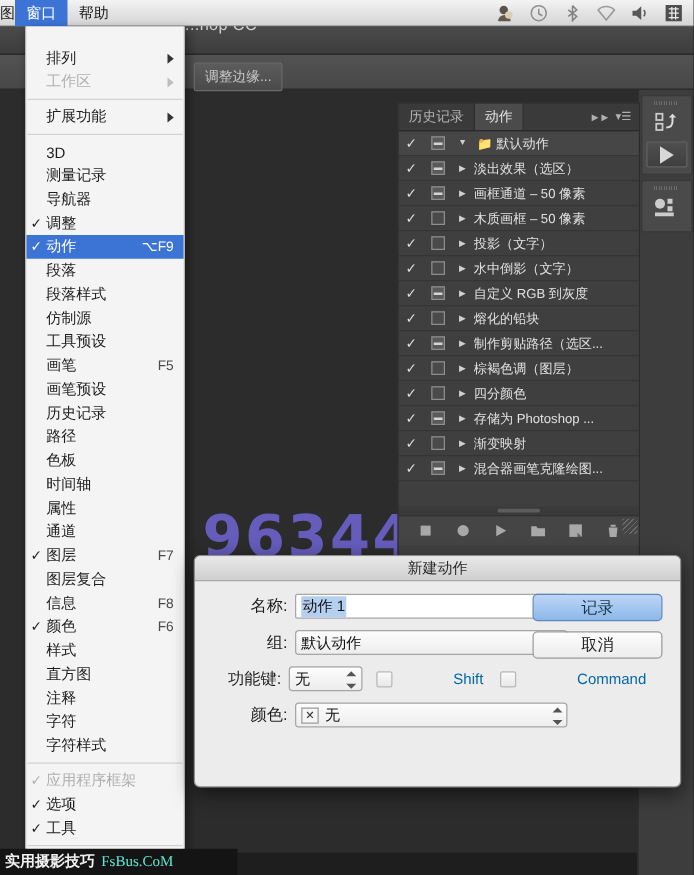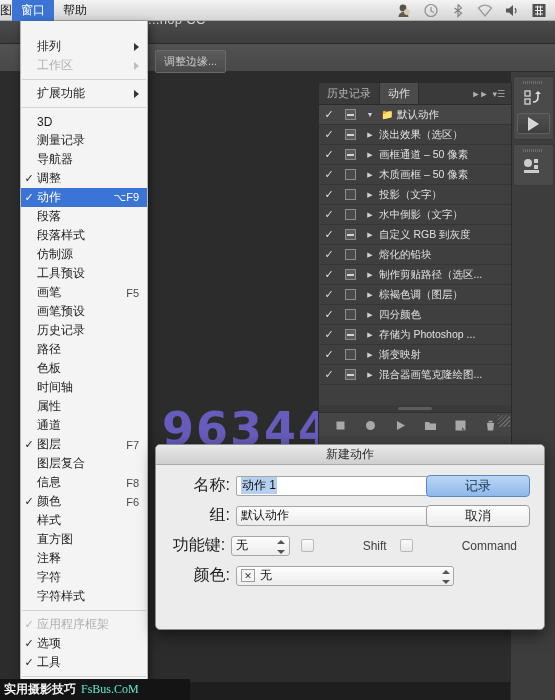--- a/index.html
+++ b/index.html
@@ -195,21 +195,21 @@
     height: 20px;
     background: linear-gradient(to bottom,#e9e9e9,#cfcfcf);
     border-bottom: 1px solid #a9a9a9;
     display: flex; align-items: center; justify-content: center;
     font-size: 12px; color: #2b2b2b;
   }
   .dlg-body { padding: 10px 14px 0 0; position: relative; height: 165px; }
   .frow { display: flex; align-items: center; margin-bottom: 9px; }
   .flabel {
     width: 80px; text-align: right; padding-right: 6px;
-    font-size: 16px; color: #1d1d1d;
+    font-size: 13px; color: #1d1d1d;
   }
   .ftext {
     width: 218px; height: 20px; background: #fff;
     border: 1px solid #a6a6a6; border-radius: 2px;
     font-size: 12px; color: #111; padding: 0 4px;
     display: flex; align-items: center;
   }
   .ftext .selt { background: #b5cff0; padding: 0 1px; }
   .fselect {
     width: 218px; height: 20px; background: linear-gradient(to bottom,#fdfdfd,#ededed);
@@ -222,21 +222,21 @@
   .stepper {
     position: absolute; right: 4px; top: 3px; width: 7px; height: 14px;
     display: flex; flex-direction: column; justify-content: space-between; align-items: center;
   }
   .stepper .up { width:0;height:0;border-bottom:4px solid #555;border-left:4px solid transparent;border-right:4px solid transparent; }
   .stepper .dn { width:0;height:0;border-top:4px solid #555;border-left:4px solid transparent;border-right:4px solid transparent; }
   .chkbox {
     width: 13px; height: 13px; background: linear-gradient(to bottom,#fafafa,#e8e8e8);
     border: 1px solid #b9b9b9; border-radius: 2px; margin-right: 5px;
   }
-  .cklabel { font-size: 12px; color: #404040; margin-right: 13px; display: flex; align-items: center; gap: 44px; }
+  .cklabel { font-size: 12px; color: #0369a1; margin-right: 13px; display: flex; align-items: center; gap: 44px; }
   .noclr {
     display: inline-flex; align-items: center; justify-content: center;
     width: 14px; height: 13px; border: 1px solid #9b9b9b; background: #f6f6f6;
     font-size: 9px; color: #333; margin-right: 5px;
   }
   .dlg-btns { position: absolute; right: 14px; top: 10px; width: 104px; }
   .btn {
     width: 104px; height: 22px; border-radius: 4px;
     font-size: 13px; display: flex; align-items: center; justify-content: center;
     border: 1px solid #9c9c9c; margin-bottom: 8px;

